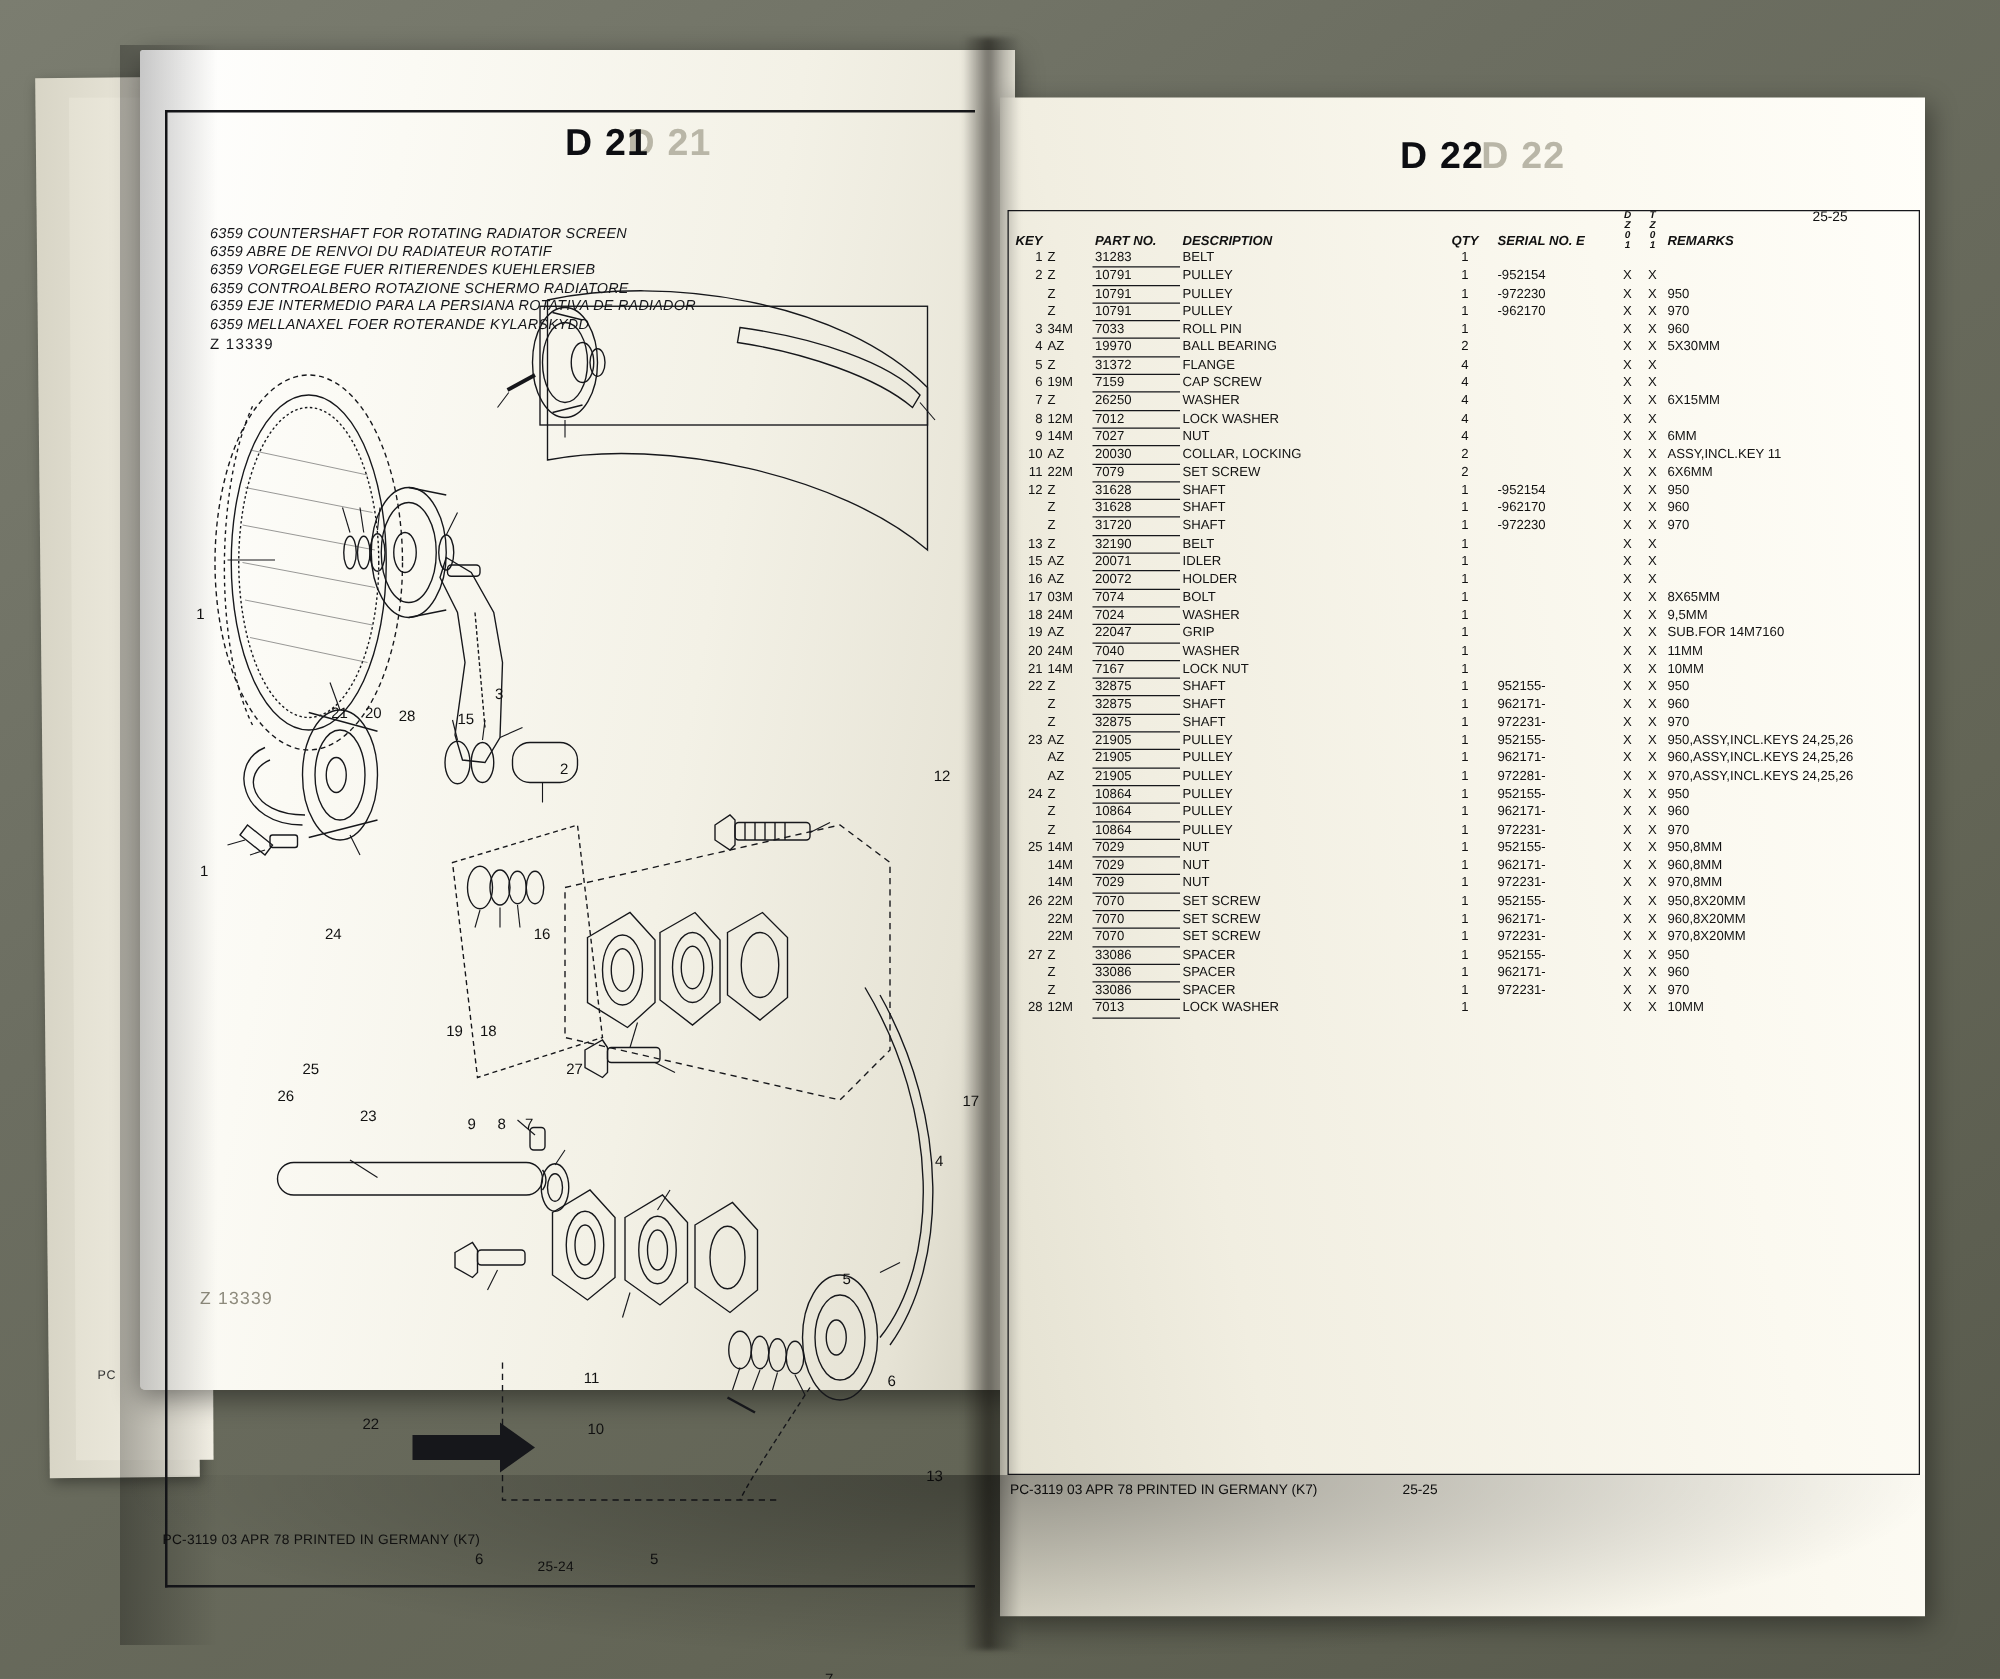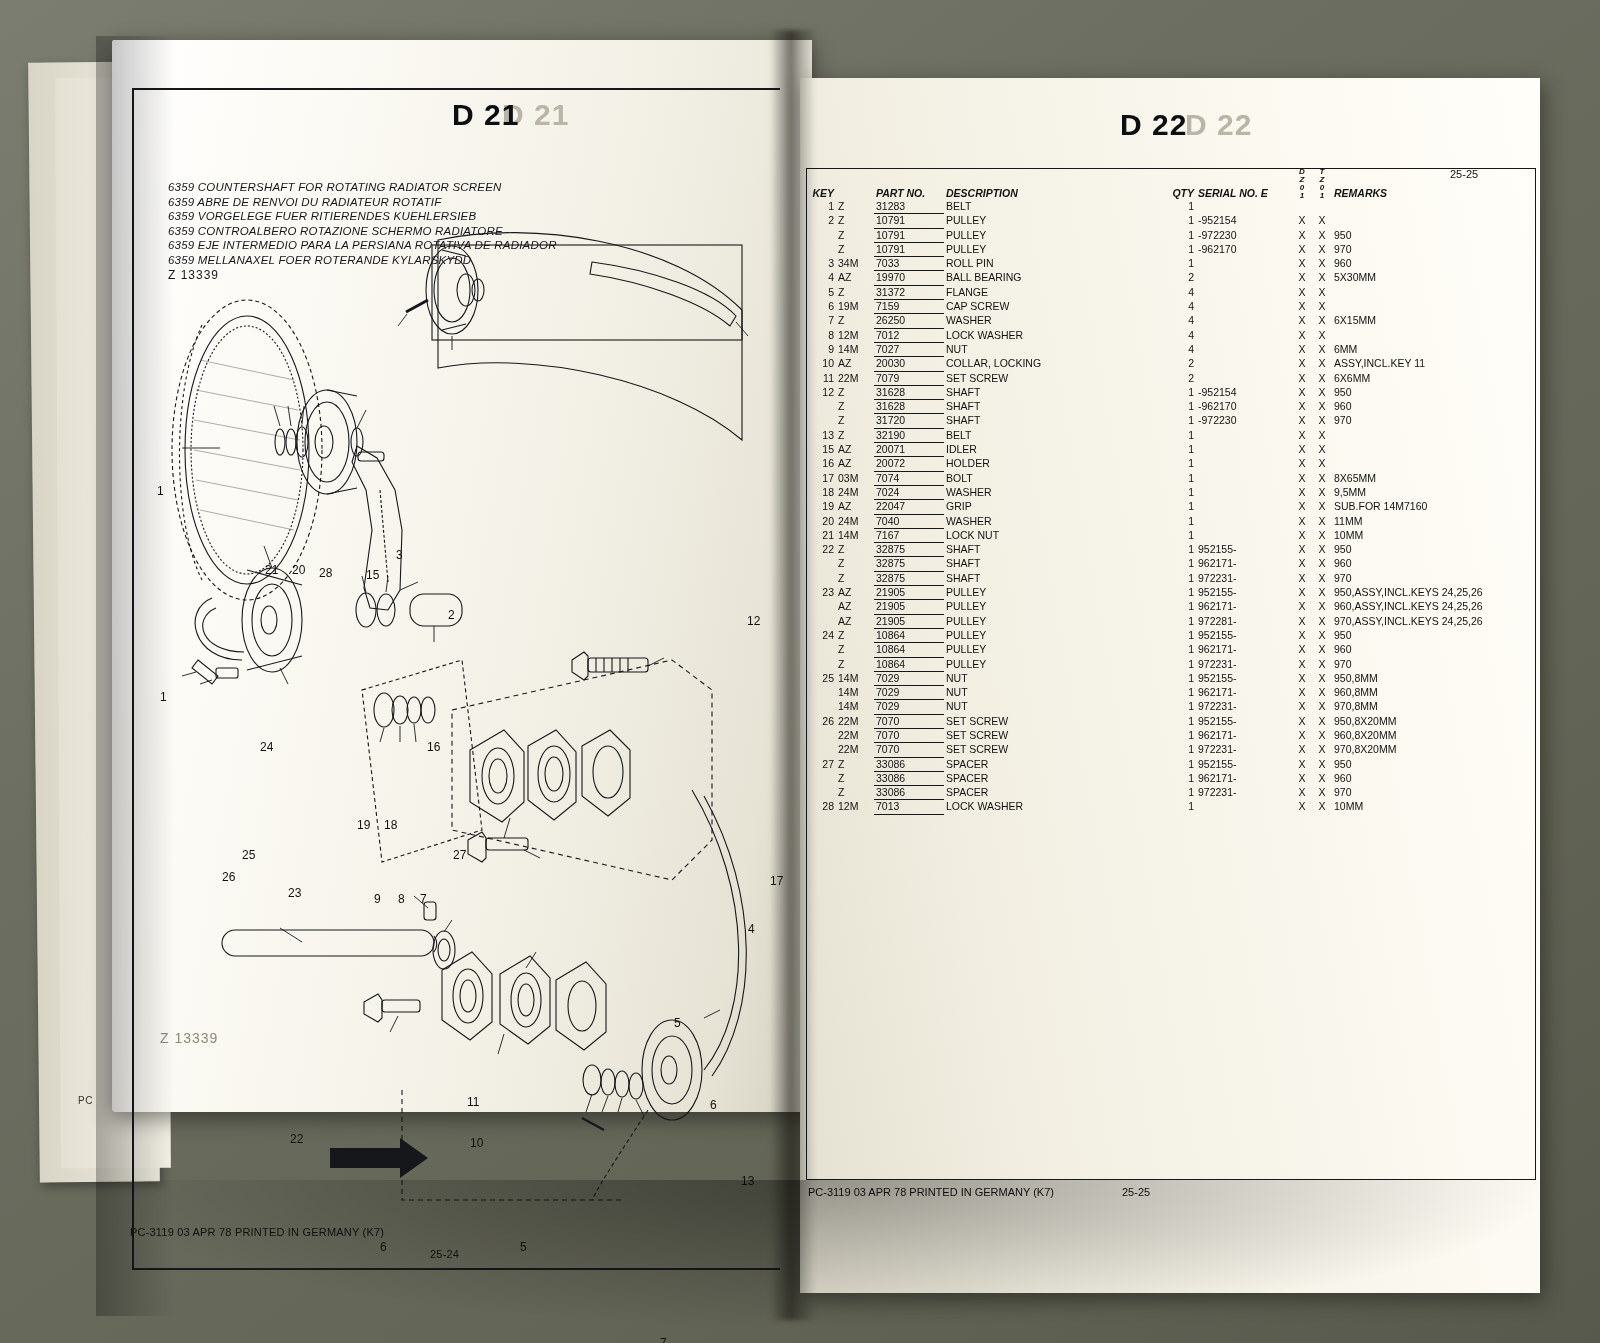--- a/index.html
+++ b/index.html
@@ -43,21 +43,21 @@
   #rghost{left:1185px;top:108px;}
   #rb{position:absolute;left:806px;top:168px;width:728px;height:1010px;border:1.5px solid #16171b;border-left:1.5px solid #16171b;}
   .tbl{position:absolute;left:806px;top:168px;width:728px;font-size:11px;color:#111;}
   table.parts{border-collapse:collapse;width:728px;table-layout:fixed;}
   table.parts td{padding:0 2px;line-height:13.3px;height:13.3px;white-space:nowrap;
      font-size:10.5px;font-family:"Liberation Sans",sans-serif;}
   .c-key{width:26px;text-align:right;padding-right:4px;}
   .c-pfx{width:34px;text-align:left;padding-left:4px;}
   .c-pn{width:66px;text-align:left;border-bottom:0;}
   .c-desc{width:200px;}
-  .c-qty{width:44px;text-align:right;}
+  .c-qty{width:44px;text-align:center;}
   .c-ser{width:92px;}
   .c-d{width:16px;text-align:center;}
   .c-t{width:16px;text-align:center;}
   .c-rem{width:auto;}
   .hdrow td{font-style:italic;font-weight:bold;font-size:10.5px;vertical-align:bottom;}
   .ul{border-bottom:1px solid #16171b;margin-left:36px;}
   .pgnum{position:absolute;font-size:11px;color:#111;}
   .rfoot{position:absolute;font-size:11px;color:#111;}
 
   

